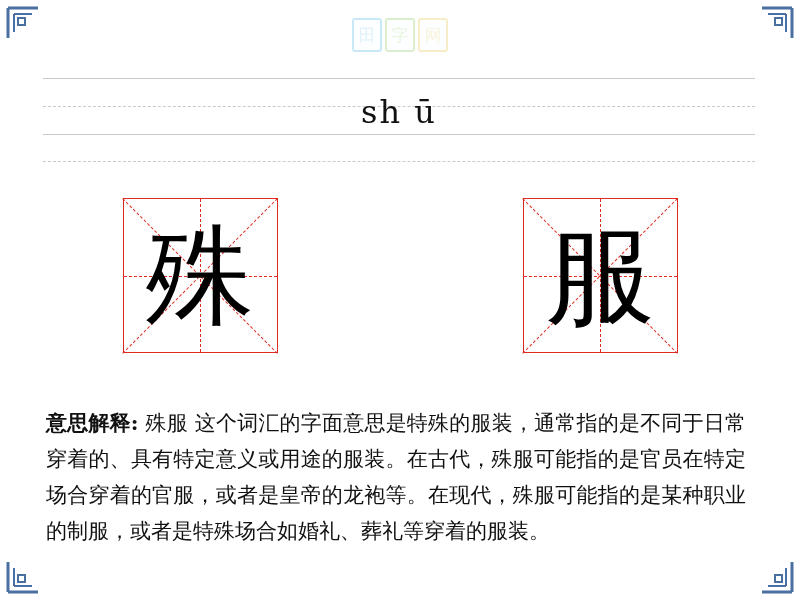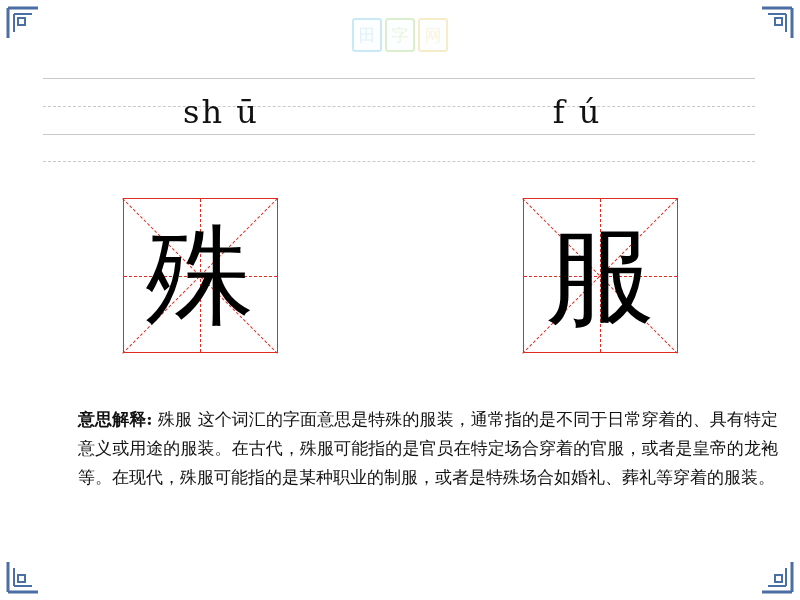--- a/index.html
+++ b/index.html
@@ -157,25 +157,24 @@
     z-index: 2;
   }
 
   
   .explain {
     position: absolute;
     top: 405px;
     left: 46px;
     width: 700px;
     font-family: "DejaVu Serif", serif;
-    font-size: 17px;
+    font-size: 21px;
     line-height: 1.72;
     color: #111111;
     text-align: justify;
-    margin-left: 32px;
   }
   .explain .label {
     font-weight: bold;
   }
 </style>
 </head>
 <body>
 
 <div class="page">
 
@@ -214,21 +213,20 @@
     <div class="wm-box yellow">网</div>
   </div>
 
   <div class="pinyin-block">
     <div class="rule solid r1"></div>
     <div class="rule dashed r2"></div>
     <div class="rule solid r3"></div>
     <div class="rule dashed r4"></div>
     <div class="pinyin-row">
       <div class="pinyin-cell">sh ū</div>
-      <div class="pinyin-cell">f ú</div>
     </div>
   </div>
 
   <div class="char-row">
     <div class="char-cell">
       <div class="grid">
         <div class="line h"></div>
         <div class="line v"></div>
         <div class="d1"></div>
         <div class="d2"></div>

